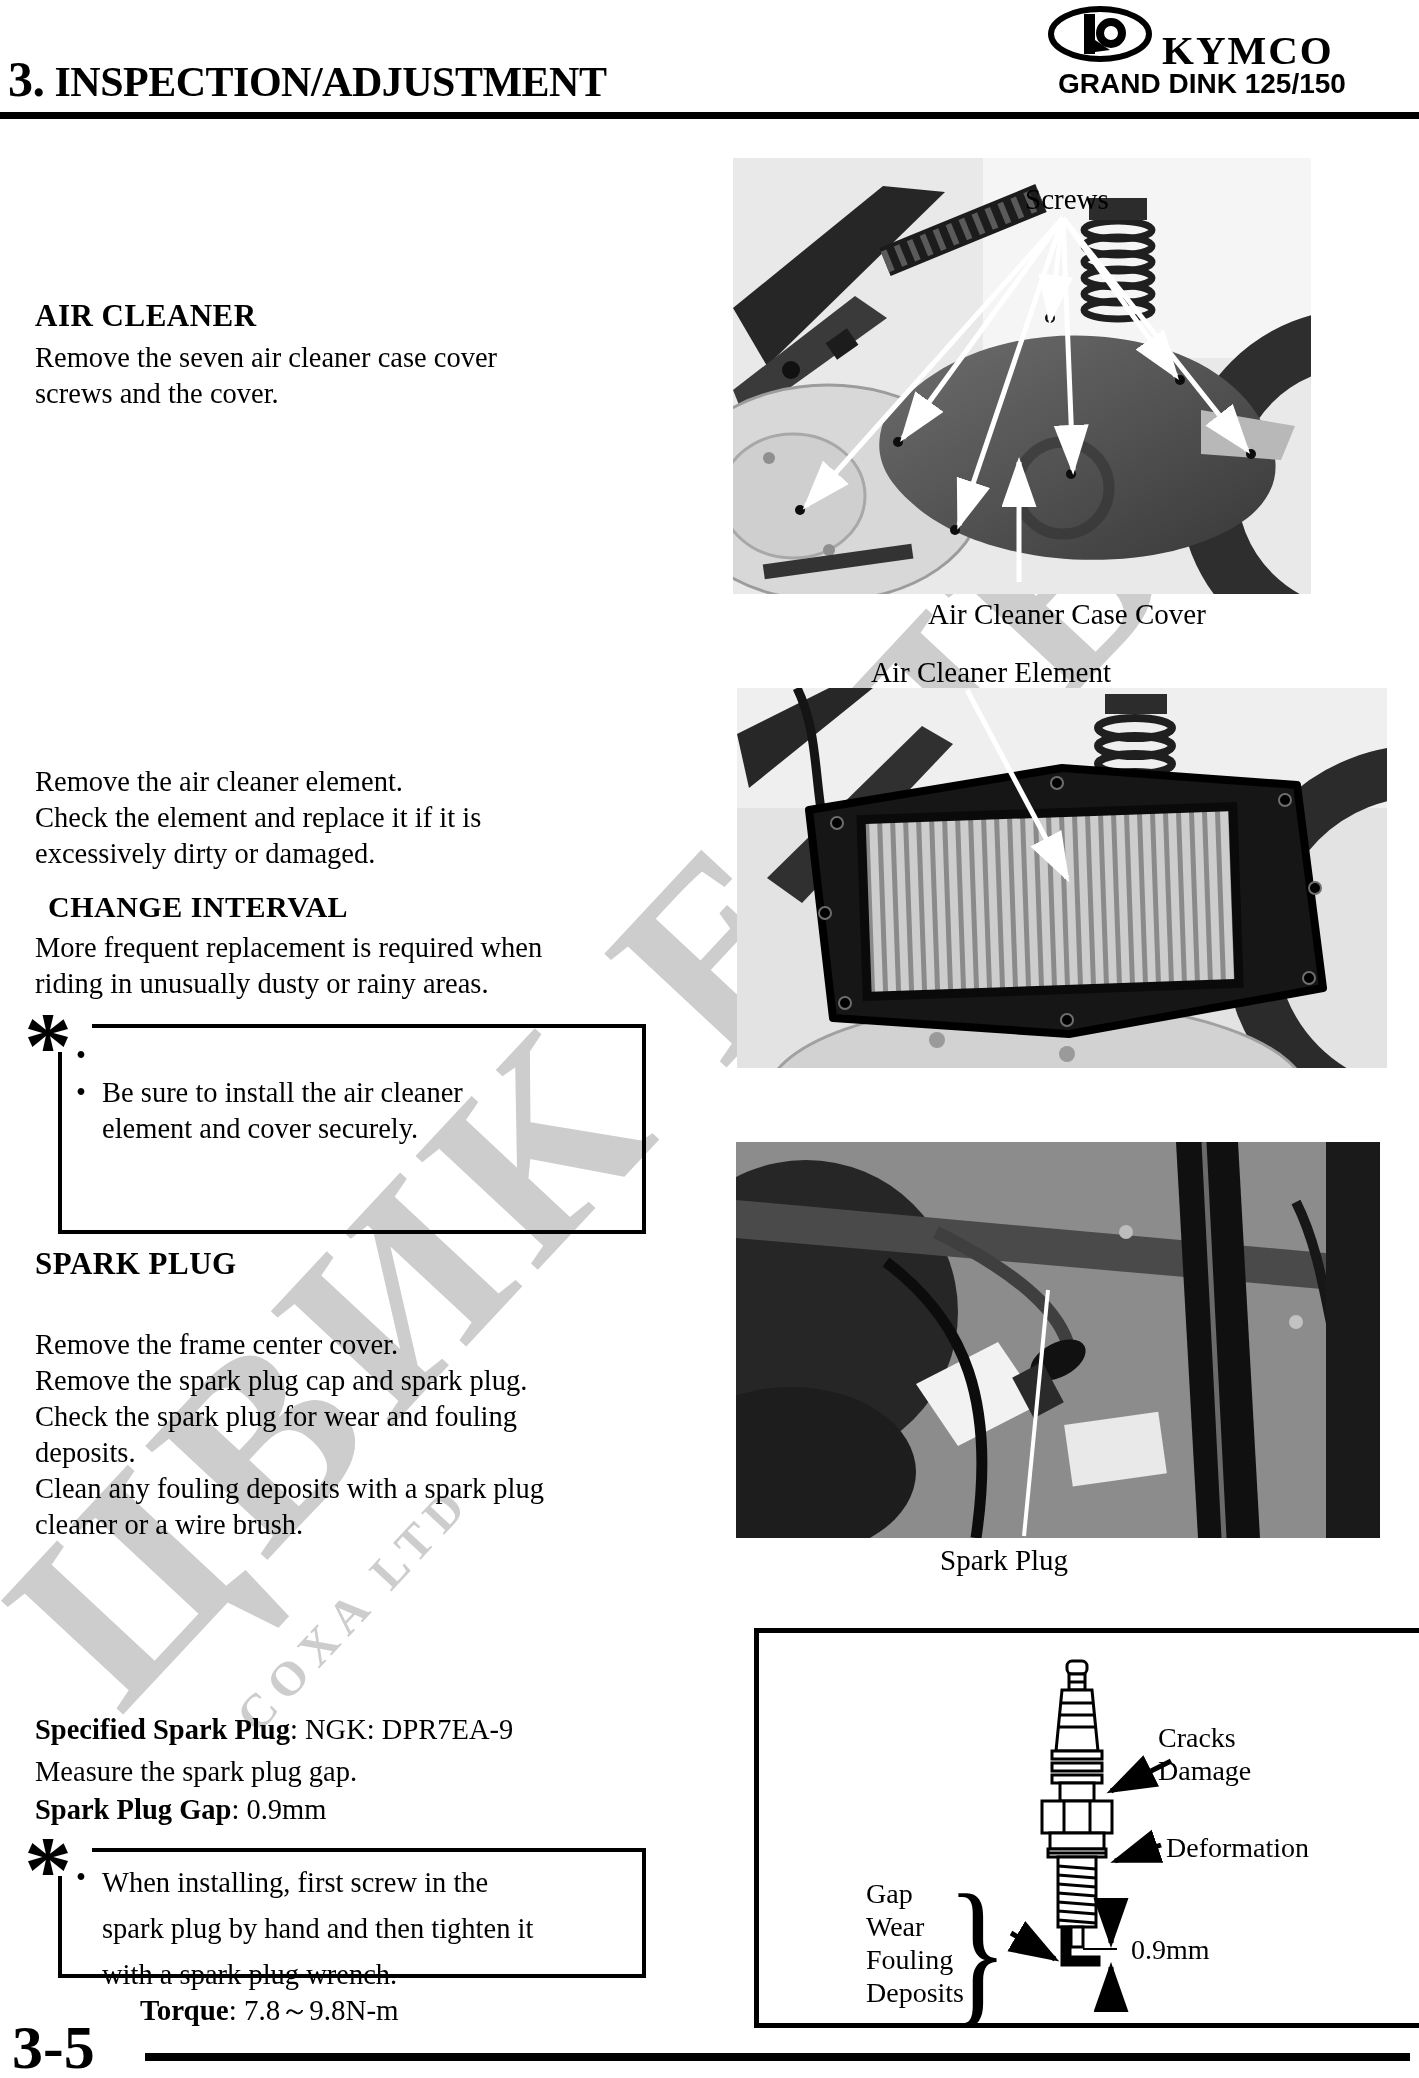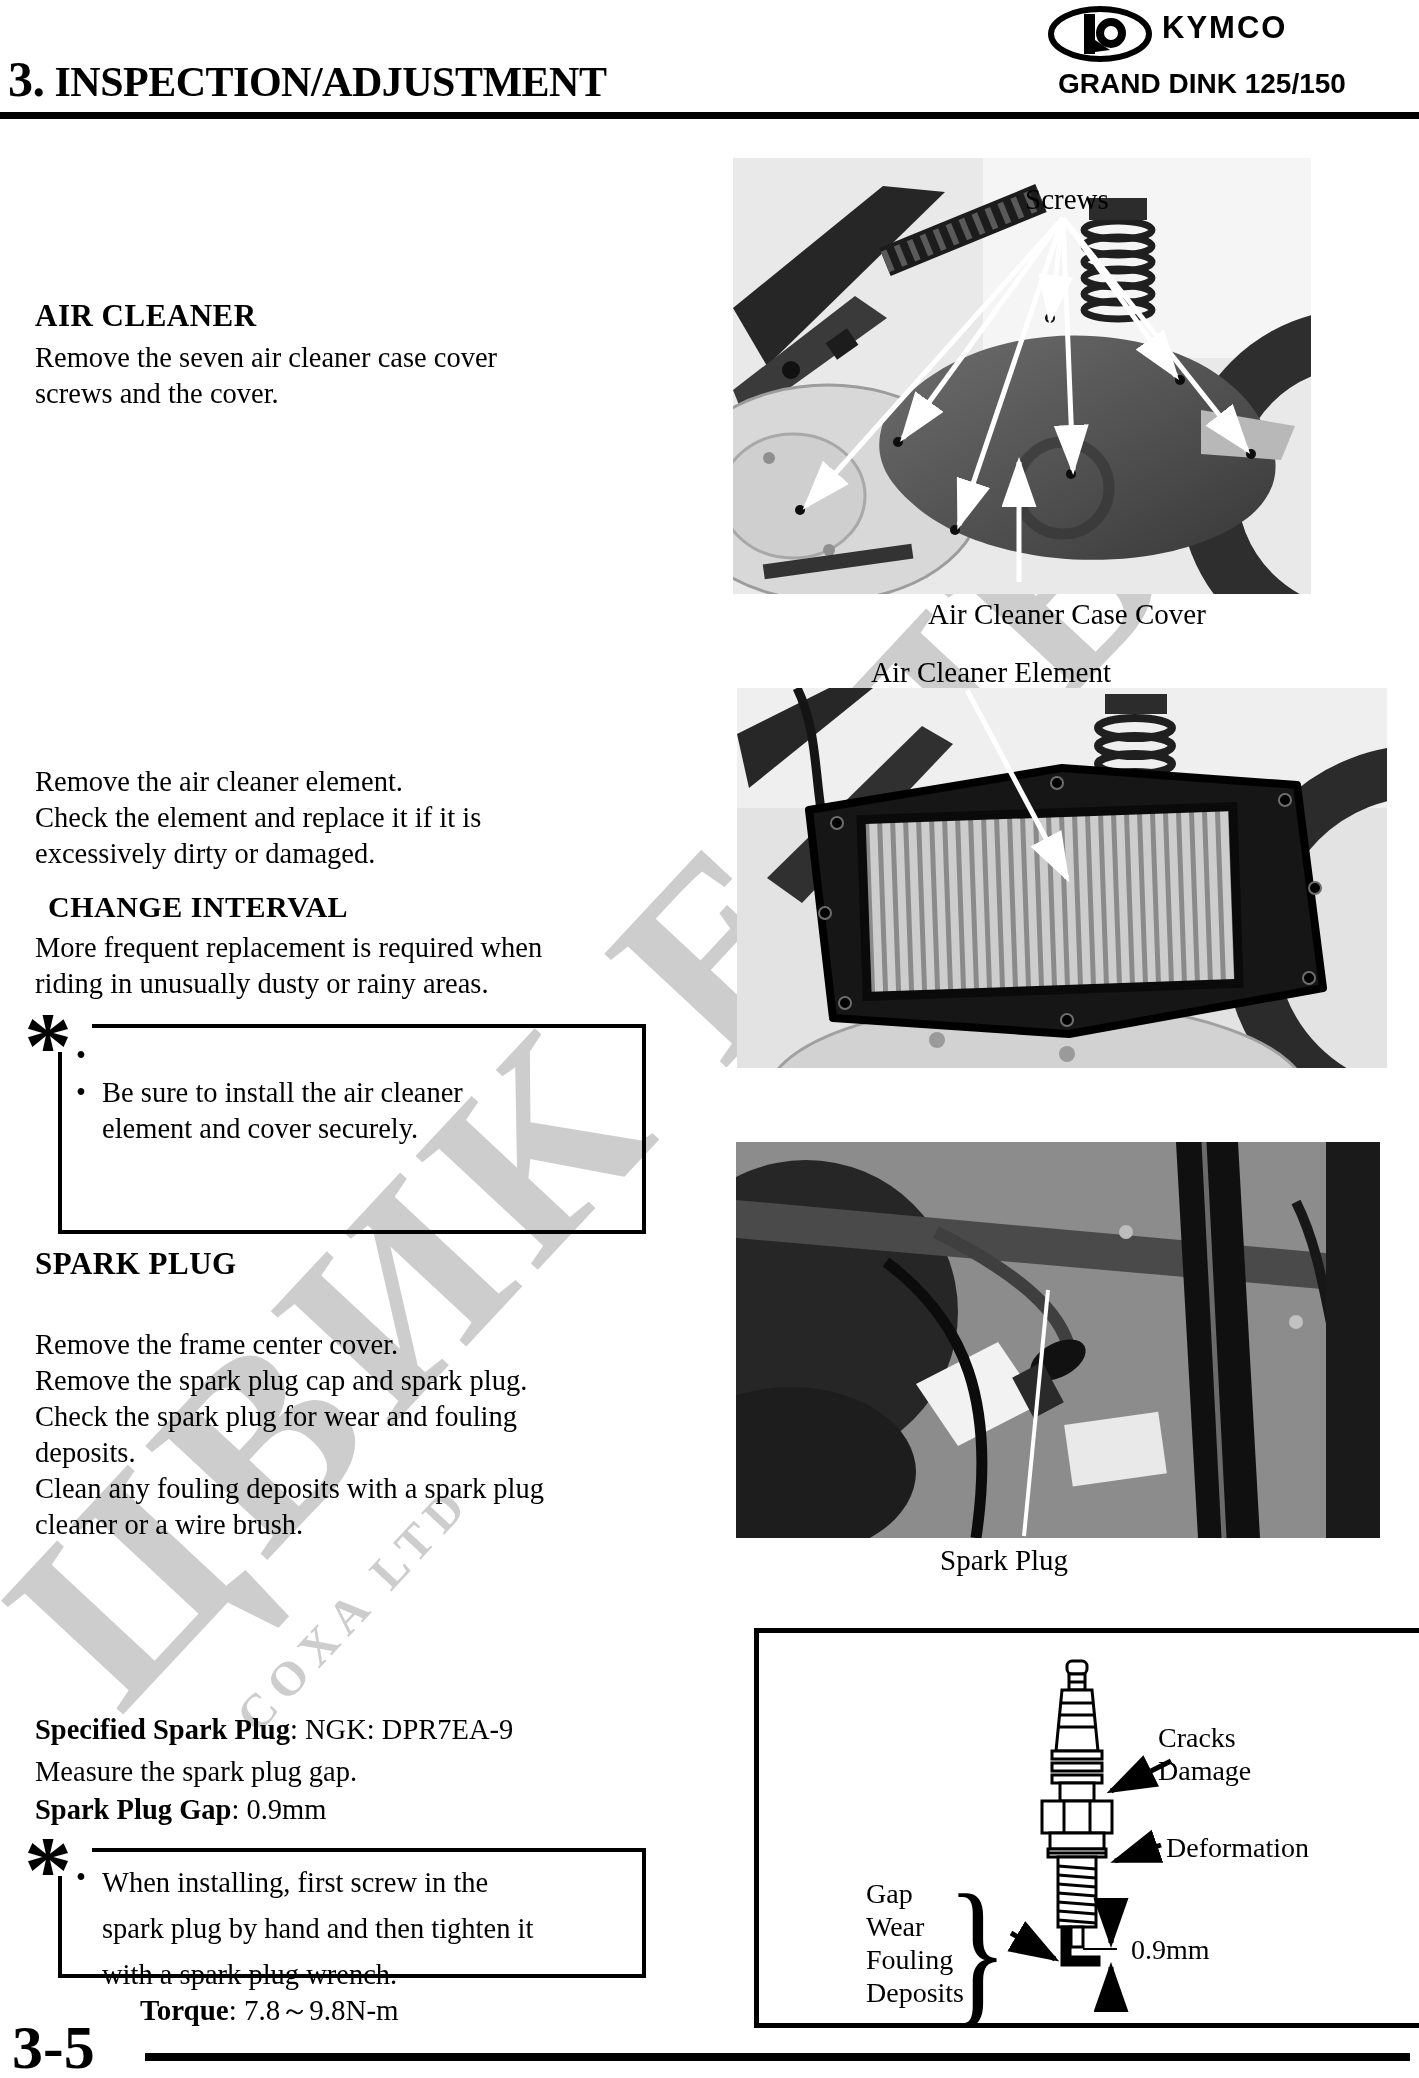--- a/index.html
+++ b/index.html
@@ -9,22 +9,22 @@
   .ml{white-space:pre-wrap;}
   .b{font-weight:bold;}
   .body-text{font-size:28.5px;line-height:36px;}
   .heading{font-size:31px;font-weight:bold;letter-spacing:.5px;}
   .caption{font-size:29px;}
   
   #title{left:8px;top:50px;font-weight:bold;letter-spacing:-0.5px;}
   #title .num{font-size:50px;}
   #title .txt{font-size:42px;}
   #header-rule{left:0;top:112px;width:1419px;height:7px;background:#000;}
-  #brand{left:1162px;top:10px;font-family:Liberation Sans, sans-serif;font-weight:bold;
-         font-size:31px;letter-spacing:2px;}
+  #brand{left:1162px;top:26px;font-family:Liberation Serif, serif;font-weight:bold;
+         font-size:41px;letter-spacing:2px;}
   #model{left:1058px;top:68px;font-family:"Liberation Sans",sans-serif;font-weight:bold;font-size:28px;}
   
   .note-box{position:absolute;}
   .nb-bar{position:absolute;background:#000;}
   .nb-top{left:34px;right:0;top:0;height:4px;}
   .nb-right{right:0;top:0;bottom:0;width:4px;}
   .nb-bottom{left:0;right:0;bottom:0;height:4px;}
   .nb-left{left:0;top:28px;bottom:0;width:4px;}
   .nb-ast{position:absolute;left:-34px;top:-26px;font-size:96px;line-height:96px;font-weight:bold;}
   .bullet-row{display:flex;align-items:flex-start;}

